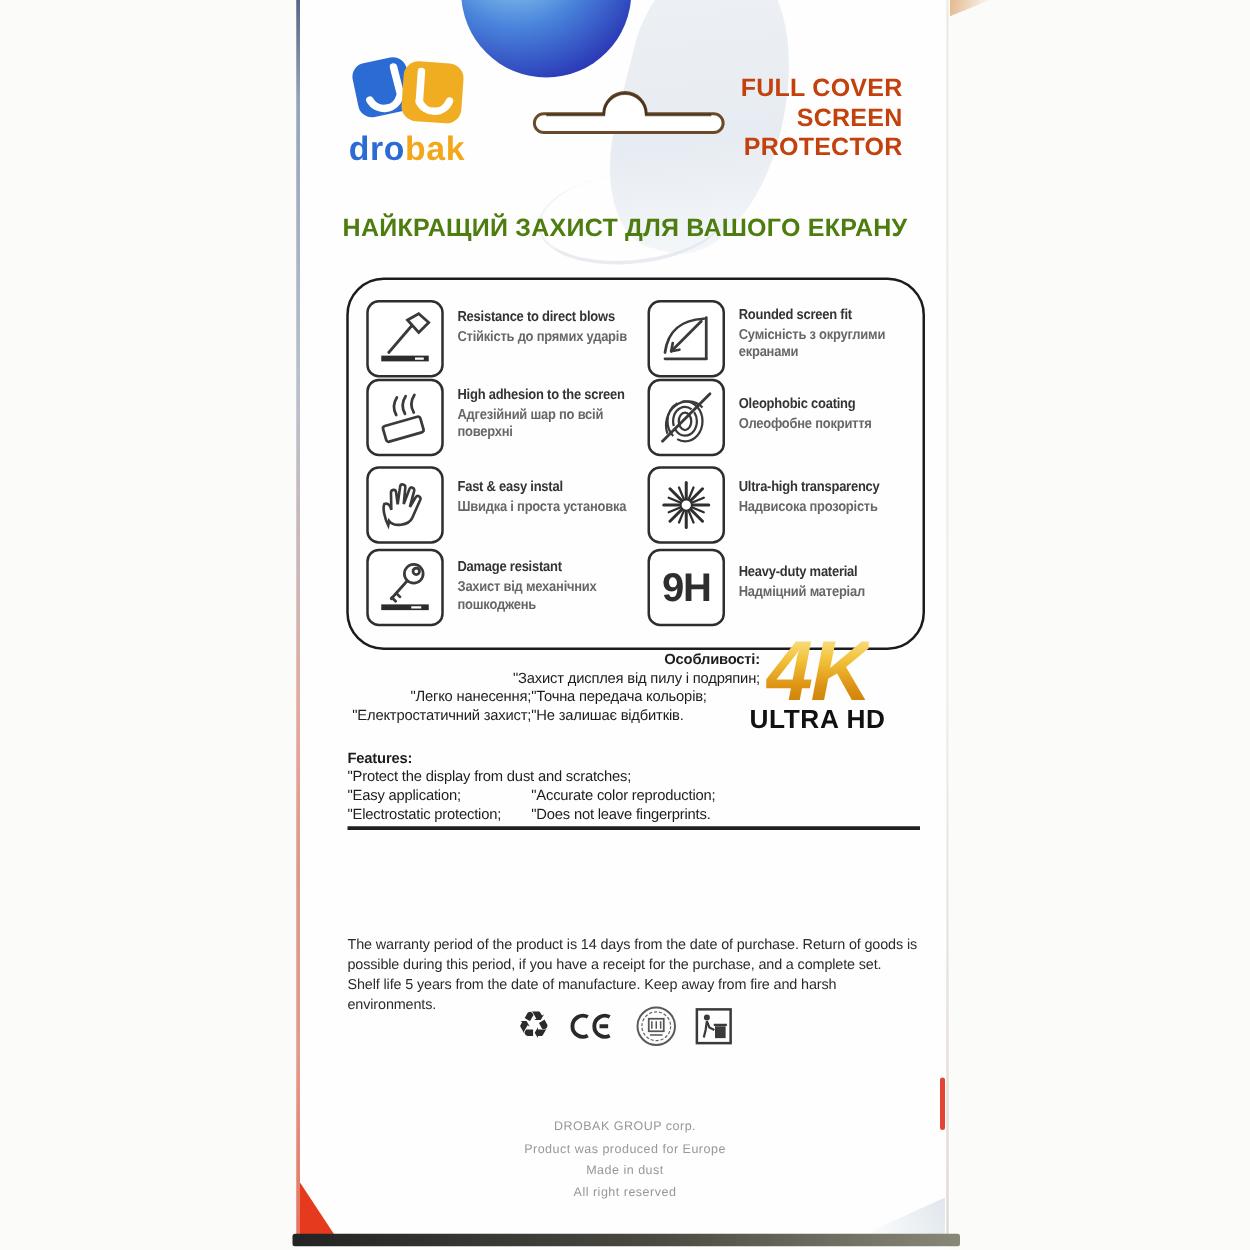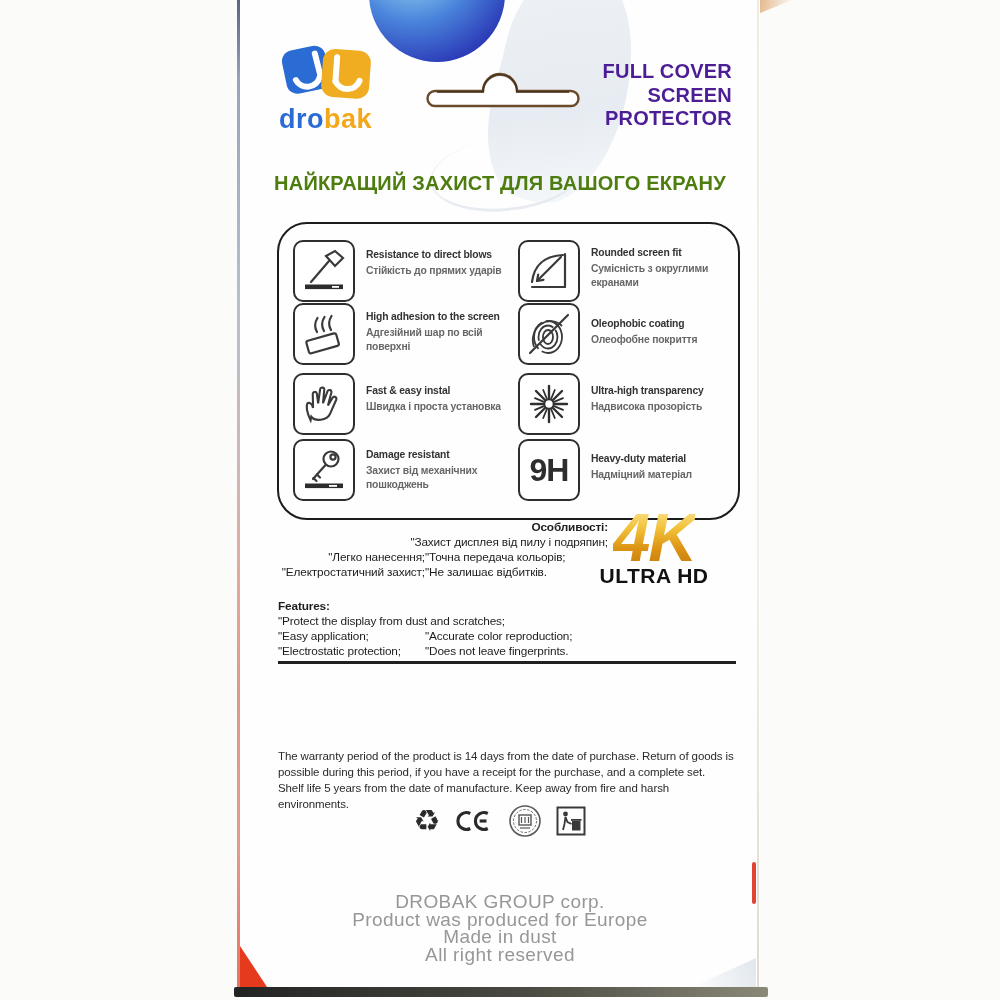--- a/index.html
+++ b/index.html
@@ -27,21 +27,21 @@
     background:linear-gradient(160deg,#eef1f5 0%,#e7ecf2 60%,#f7f9fb 100%);transform:rotate(14deg);}
   #drop-tail{left:430px;top:138px;width:150px;height:70px;border-radius:50%;
     border-bottom:3px solid #e3e8ee;border-left:2px solid #eceff3;transform:rotate(-6deg);opacity:.8;}
   
   #logo{left:278px;top:40px;width:110px;height:100px;}
   #wordmark{left:279px;top:104px;font-size:27px;font-weight:bold;letter-spacing:.5px;}
   #wordmark .b1{color:#2a6bd4;} #wordmark .b2{color:#f3a81c;}
   
   #euroslot{left:423px;top:70px;width:160px;height:44px;}
   
-  #product-label{right:268px;top:60px;text-align:right;color:#4c1d95;font-weight:bold;
+  #product-label{right:278px;top:60px;text-align:right;color:#c2410c;font-weight:bold;
     font-size:20px;line-height:23.5px;letter-spacing:.2px;}
   
   #headline{left:240px;top:172px;width:520px;text-align:center;font-size:20px;font-weight:bold;
     color:#4d7c0f;letter-spacing:.2px;white-space:nowrap;}
   
   #panel{left:277px;top:222px;width:459px;height:294px;border:2.5px solid #1c1c1c;border-radius:30px;background:transparent;}
   .icon-box{position:absolute;width:58px;height:58px;border:2px solid #2e2e2e;border-radius:10px;background:#fff;
     display:flex;align-items:center;justify-content:center;}
   .feat-text{position:absolute;width:176px;transform:scaleX(.9);transform-origin:left top;}
   .feat-title{font-size:11.5px;font-weight:bold;color:#333;letter-spacing:-.2px;white-space:nowrap;}
@@ -59,21 +59,21 @@
     -webkit-background-clip:text;background-clip:text;color:transparent;display:inline-block;}
   #badge4k .uhd{font-size:21px;font-weight:bold;color:#111;letter-spacing:.5px;margin-top:-4px;white-space:nowrap;}
   
   #divider{left:278px;top:661px;width:458px;height:2.5px;background:#202020;}
   .warranty{left:278px;width:460px;font-size:11.5px;color:#2b2b2b;letter-spacing:-.1px;line-height:16px;}
   .warranty .just{text-align:justify;}
   
   #certs{left:240px;top:804px;width:520px;display:flex;justify-content:center;align-items:center;gap:14px;}
   #recycle{font-size:30px;color:#2b2b2b;line-height:30px;}
   
-  #footer{left:240px;top:893px;width:520px;text-align:center;color:#979797;font-size:19px;line-height:17.5px;letter-spacing:.4px;}
+  #footer{left:240px;top:893px;width:520px;text-align:center;color:#979797;font-size:10px;line-height:17.5px;letter-spacing:.4px;}
   svg{display:block;}
 </style>
 </head>
 <body>
 
 <div id="package" class="abs"></div>
 
 <div id="edge-left" class="abs"></div>
 <div id="edge-right" class="abs"></div>
 <div id="sliver-red-right" class="abs"></div>

